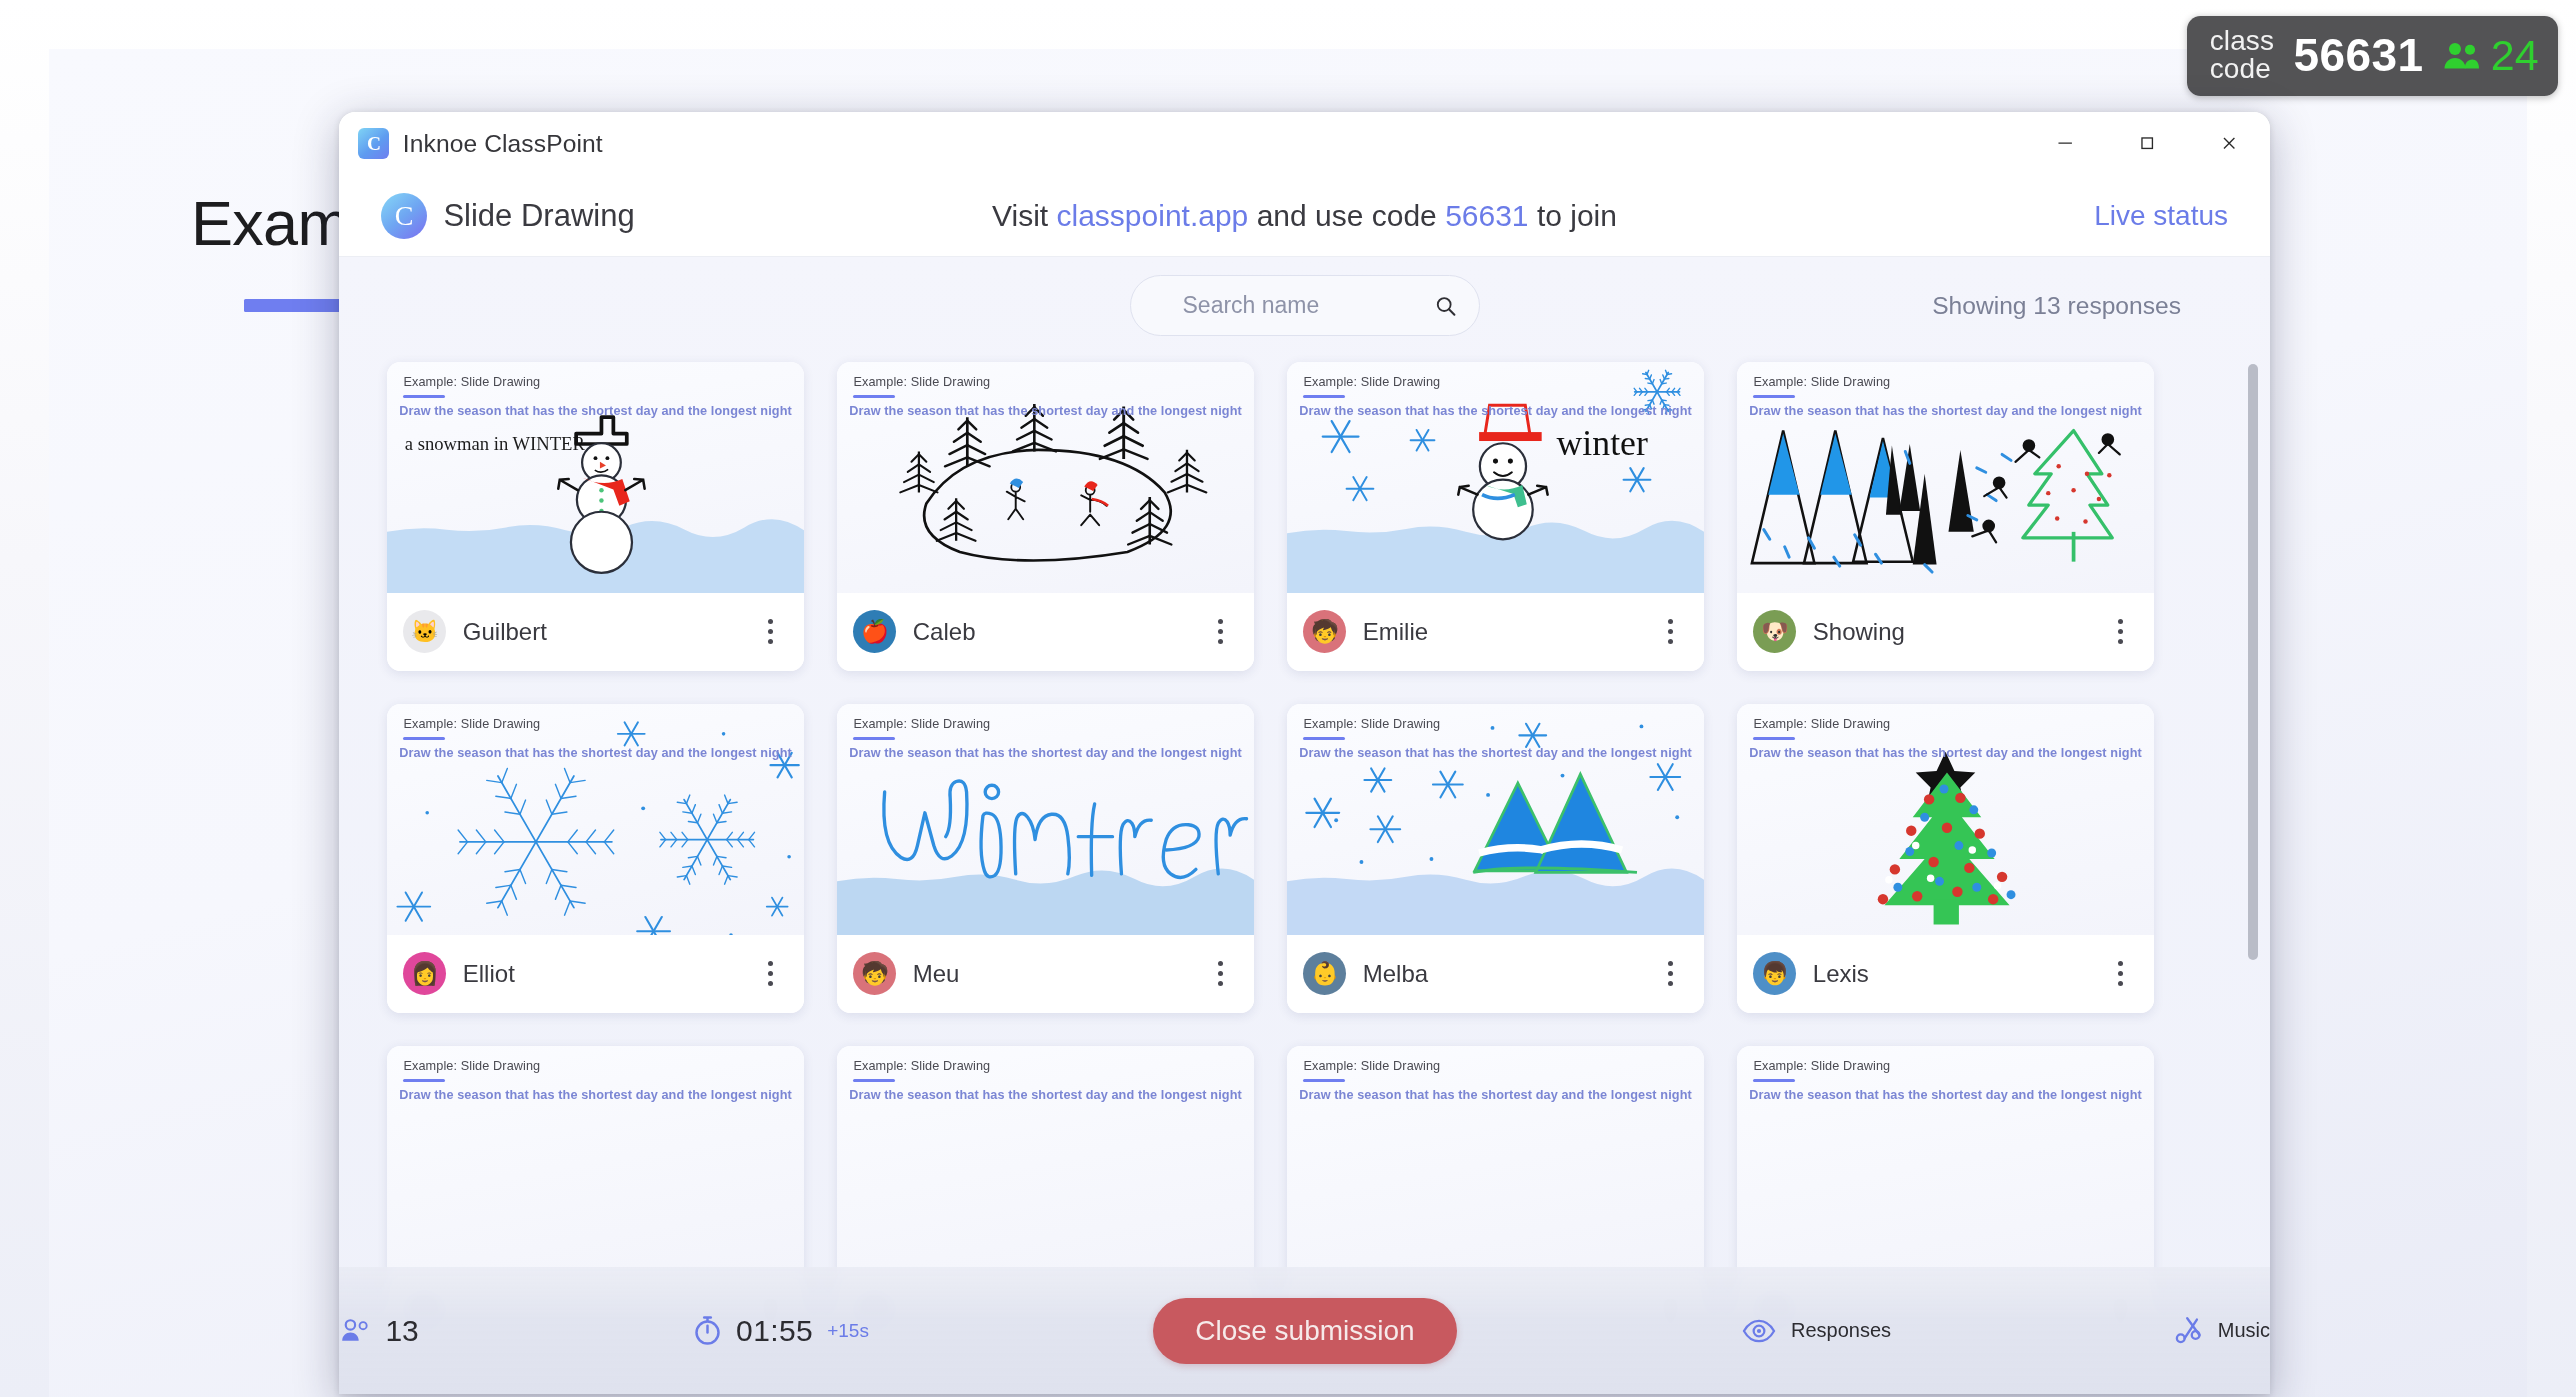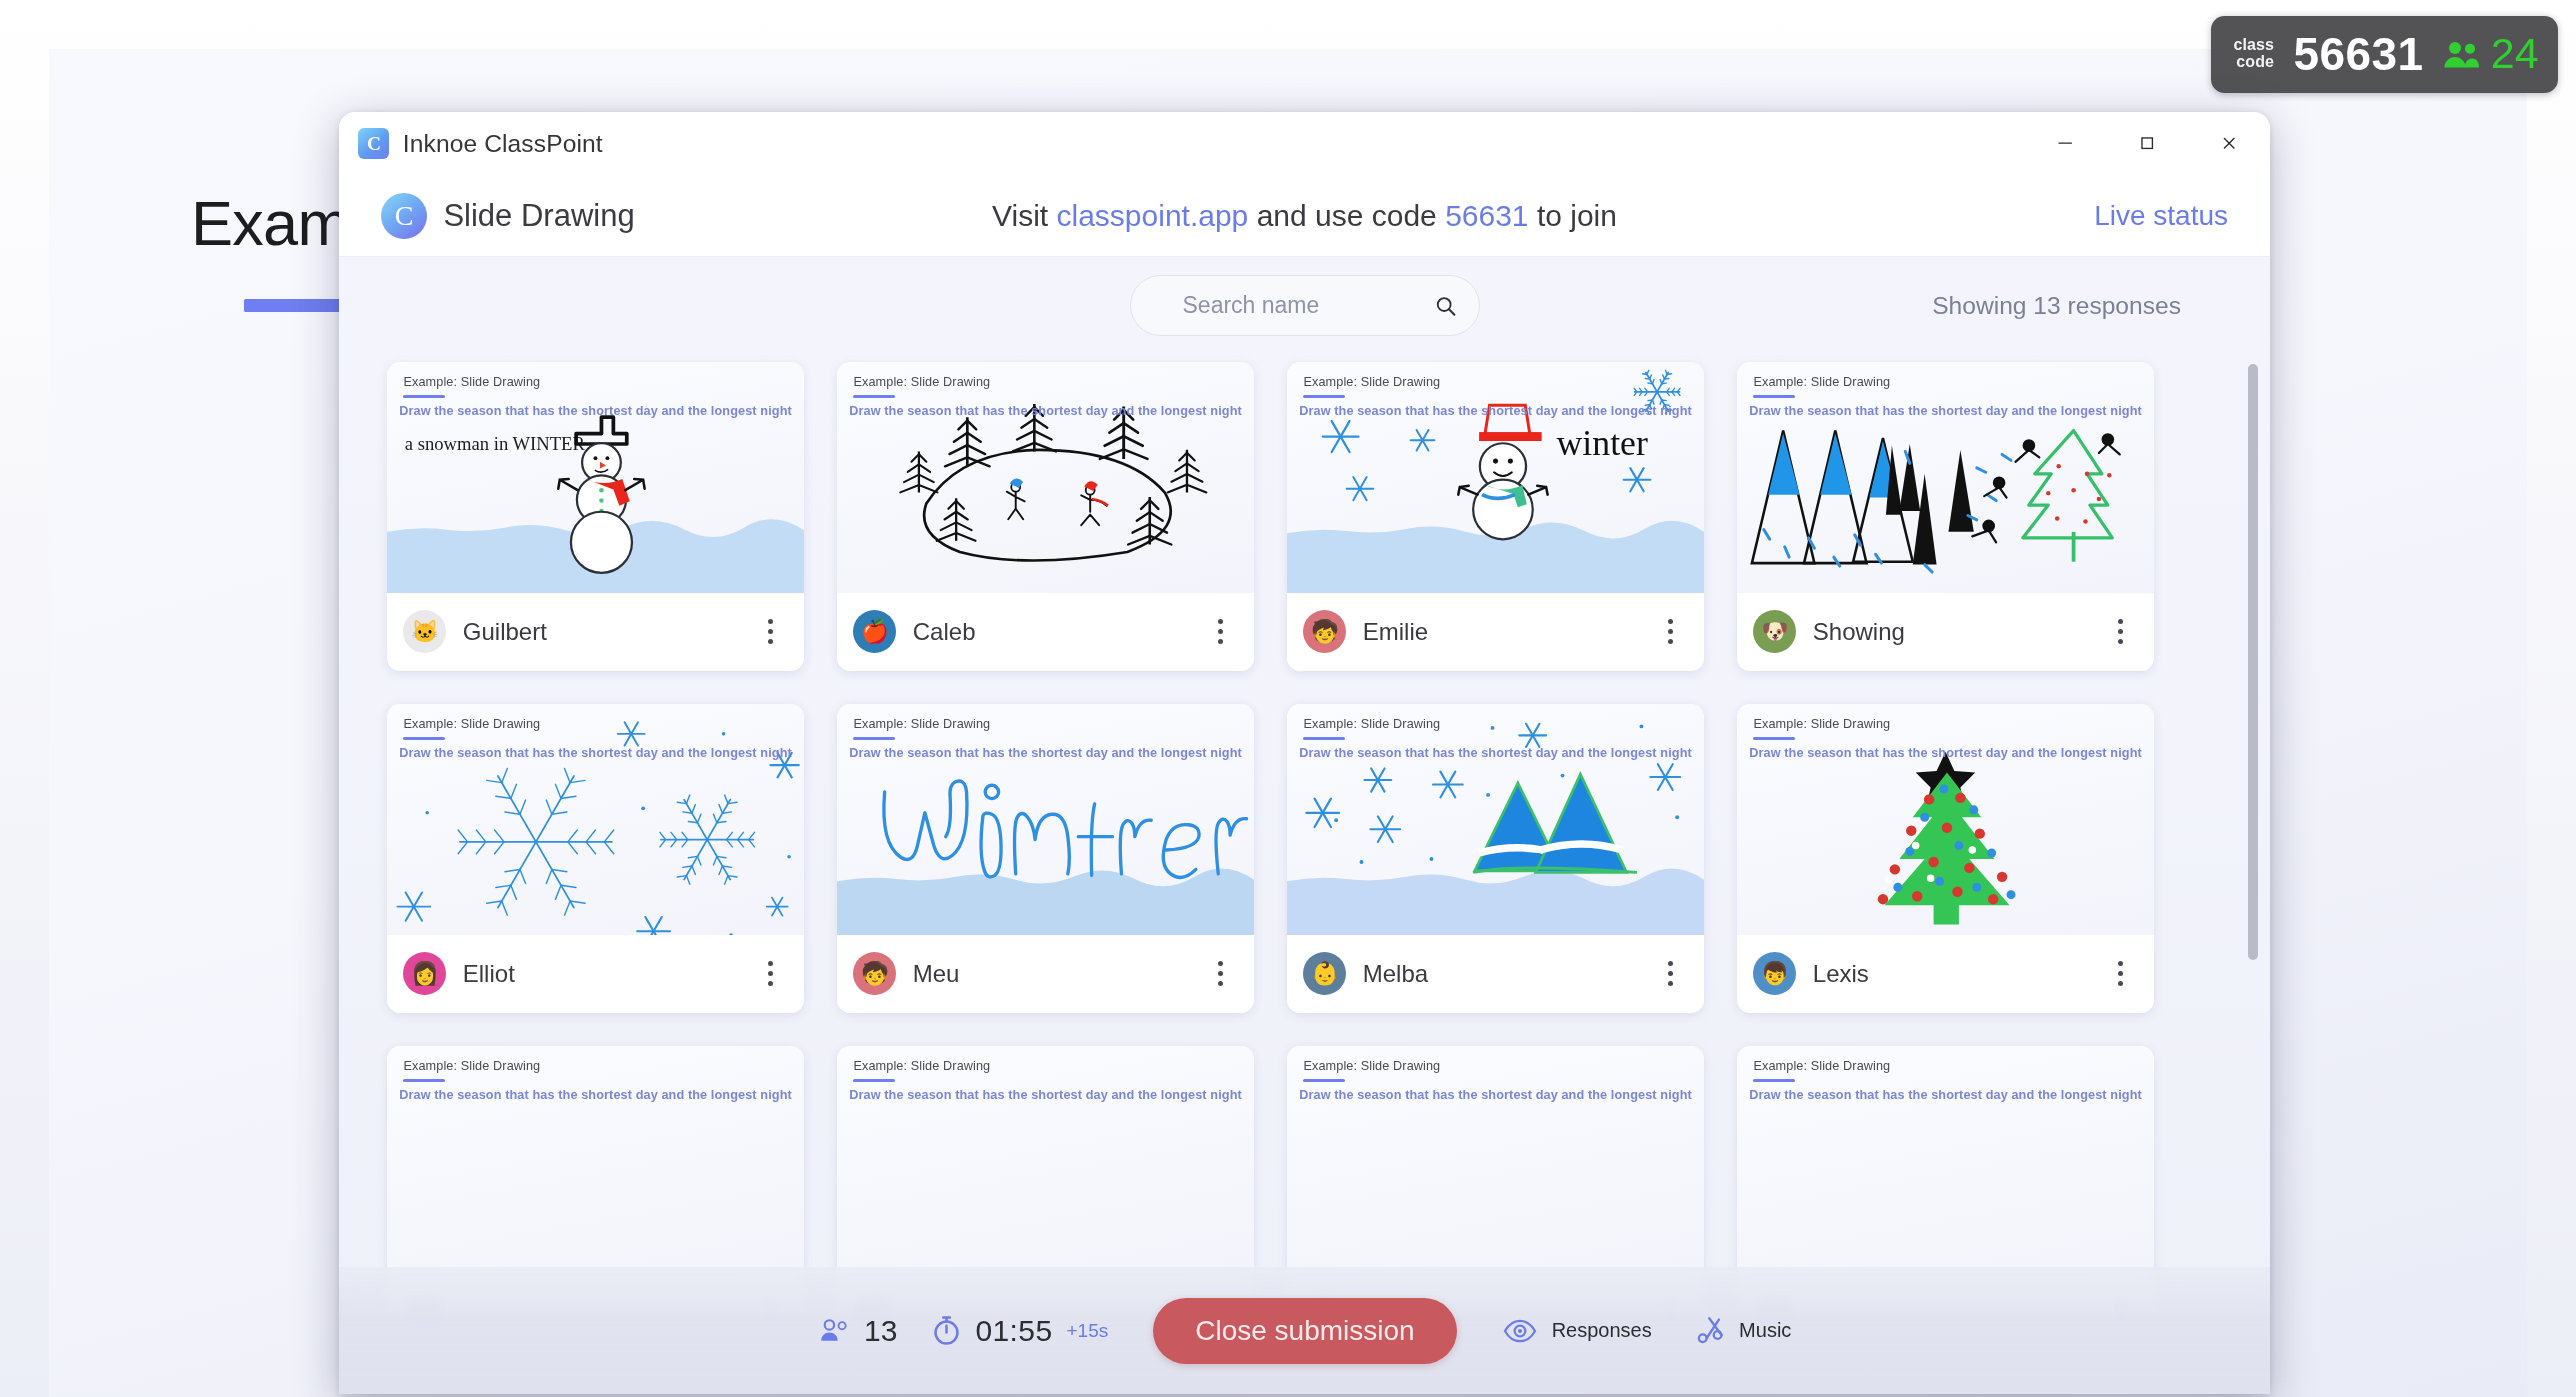--- a/index.html
+++ b/index.html
@@ -38,22 +38,22 @@
   
   #class-code-hud {
     position: absolute; right: 18px; top: 16.4px;
     background: rgba(70,70,72,0.93);
     border-radius: 13.4px;
     padding: 10.4px 19.4px 12px 22.4px;
     display: flex; align-items: center; gap: 19.4px;
     box-shadow: 0 1.5px 7.5px rgba(0,0,0,.25);
   }
   .hud-label {
-    color: #f2f2f2; font-size: 16px; line-height: 1.02;
-    text-align: right; letter-spacing: 0.1px; font-weight: bold;
+    color: #f2f2f2; font-size: 28px; line-height: 1.02;
+    text-align: left; letter-spacing: 0.1px;
   }
   .hud-code { color: #ffffff; font-size: 46px; font-weight: bold; letter-spacing: 0.4px; }
   .hud-people { display: flex; align-items: center; gap: 9px; }
   .hud-count { color: #2fd02f; font-size: 43px; font-weight: normal; }
 
   
   #classpoint-window {
     position: absolute;
     left: 339px; top: 112px;
     width: 1931px; height: 1282px;
@@ -221,21 +221,21 @@
   #grid-scroll-thumb {
     width: 10.4px; height: 596px; border-radius: 5.2px;
     background: #b9bcc7;
   }
 
   
   #bottom-toolbar {
     position: absolute; left: 0; right: 0; bottom: 0; height: 127px;
     background: linear-gradient(180deg, rgba(232,234,243,.80) 0%, rgba(224,227,239,.96) 42%, #dfe2ee 100%);
     backdrop-filter: blur(6px);
-    display: flex; align-items: center; justify-content: center;
+    display: flex; align-items: center; justify-content: space-between;
     gap: 0;
   }
   .tb-group { display: flex; align-items: center; }
   #tb-participants { gap: 13.4px; margin-right: 33px; }
   #tb-timer { gap: 12px; margin-right: 45px; }
   .tb-number { font-size: 30px; color: #2c2c31; }
   .tb-time { font-size: 30px; color: #2c2c31; letter-spacing: 0.4px; }
   .tb-add { font-size: 19px; color: #6b7ce8; margin-left: 2px; cursor: pointer; }
   #close-submission-btn {
     background: #c8595f;

